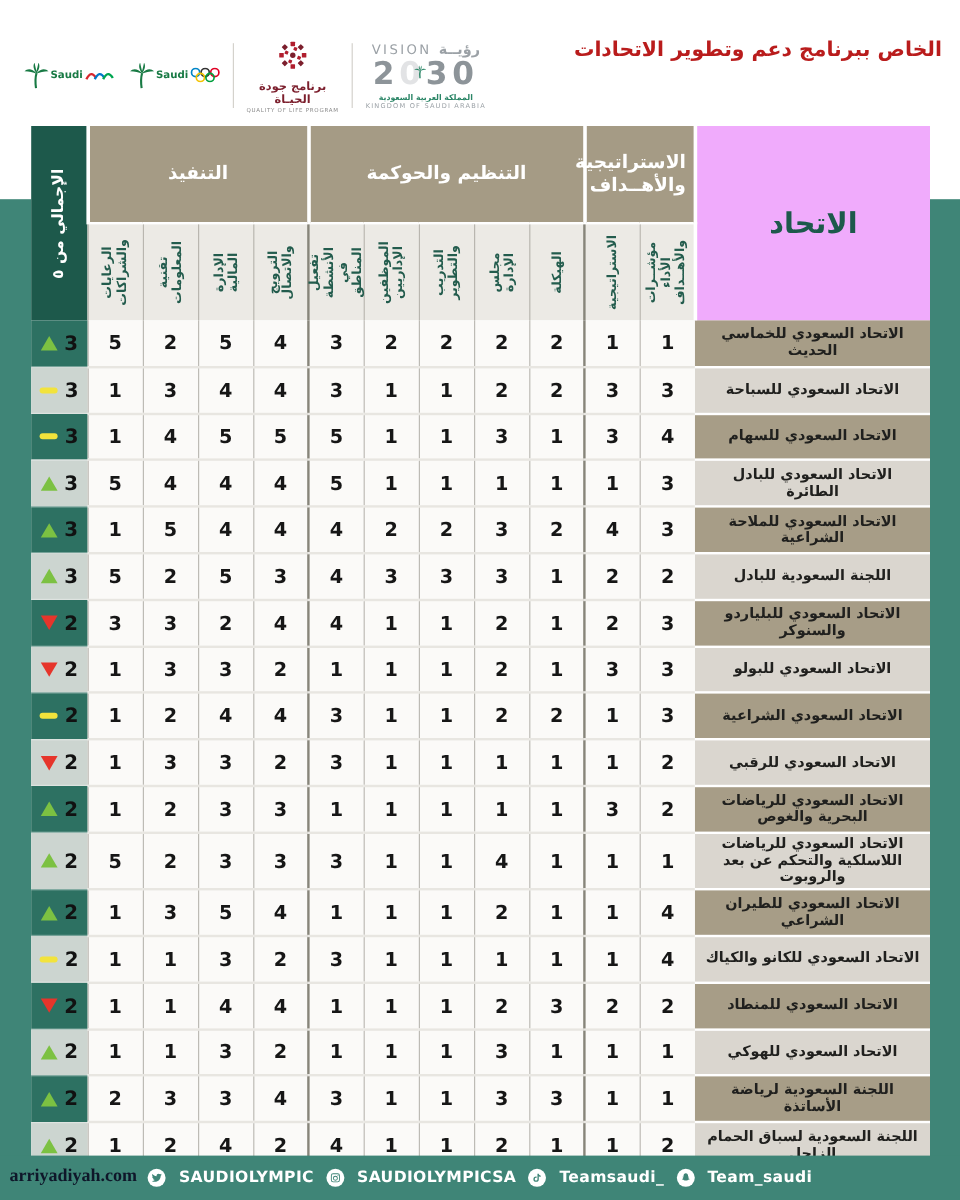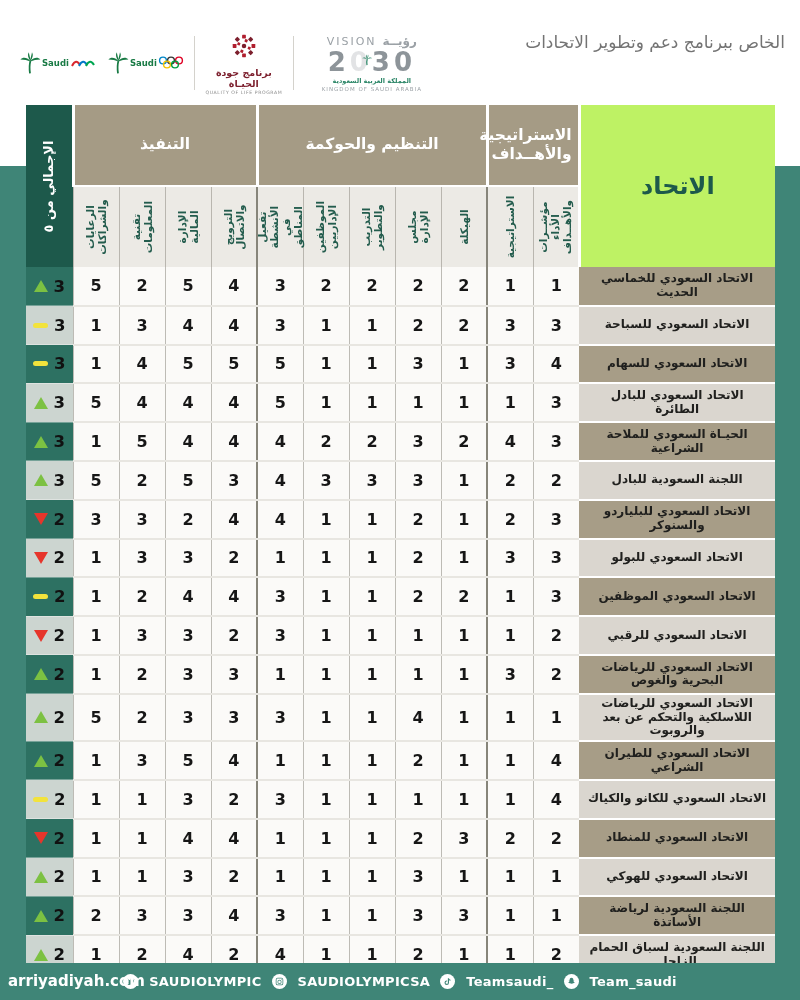--- a/index.html
+++ b/index.html
@@ -2,54 +2,54 @@
 <html lang="ar"><head>
 <meta charset="utf-8">
 <style>
   html,body{margin:0;padding:0;background:#ffffff;}
   .page{position:relative;width:800px;height:1000px;background:#fff;overflow:hidden;
         font-family:"DejaVu Sans", sans-serif;}
 
   
   .titles{position:absolute;right:15px;top:24px;text-align:right;direction:rtl;}
   .main-title{font-size:35px;font-weight:800;color:#2e8173;line-height:1.1;}
-  .sub-title{font-size:17px;font-weight:400;color:#737373;margin-top:8px;}
+  .sub-title{font-size:17px;font-weight:700;color:#b91c1c;margin-top:8px;}
 
   .logos{position:absolute;left:18px;top:30px;display:flex;align-items:center;gap:9px;}
   .logo-block{display:flex;flex-direction:row;align-items:center;}
   .saudi-word{font-size:8.5px;font-weight:800;color:#187a44;margin:1px 0;}
   .logo-div{width:1px;height:54px;background:#d4d2cc;}
   .qol{width:80px;text-align:center;}
   .qol-ar{font-size:9.5px;font-weight:800;color:#7c1f2d;direction:rtl;margin-top:1px;}
   .qol-en{font-size:4.6px;color:#8a8a8a;letter-spacing:.6px;margin-top:1px;}
-  .vision{width:104px;text-align:center;color:#9ba1a6;margin-left:17px;}
+  .vision{width:104px;text-align:center;color:#9ba1a6;}
   .v-top{display:flex;justify-content:center;align-items:baseline;gap:6px;font-size:11px;letter-spacing:2px;}
   .v-top .v-ar{font-size:12px;letter-spacing:0;font-weight:700;}
   .v-year{position:relative;font-size:26px;font-weight:800;letter-spacing:4px;line-height:1;margin-top:1px;color:#8d9499;}
   .v-palm{position:absolute;left:50%;top:4px;transform:translateX(-11px);}
   .v-k-ar{font-size:6.5px;color:#2a8566;font-weight:700;margin-top:2px;direction:rtl;}
   .v-k-en{font-size:5.5px;color:#9ba1a6;letter-spacing:1px;margin-top:1px;}
 
   
   .strip{position:absolute;top:166px;bottom:0;background:#3f8577;}
   .strip.left{left:0;width:26px;}
   .strip.right{right:0;width:25px;}
   .footer{position:absolute;left:0;right:0;bottom:0;height:37px;background:#3f8577;}
-  .site{position:absolute;left:8px;top:9px;color:#ffffff;font-size:15px;font-weight:700;}
+  .site{position:absolute;left:8px;top:9px;color:#0f172a;font-size:15px;font-weight:700;font-family:Liberation Serif, serif;}
   .socials{position:absolute;left:0;right:0;top:0;height:37px;display:flex;align-items:center;justify-content:center;gap:10px;}
   .social-item{display:flex;align-items:center;gap:11px;color:#fff;font-size:13px;font-weight:700;letter-spacing:.3px;}
   .social-badge{width:15px;height:15px;border-radius:50%;background:#fff;display:flex;align-items:center;justify-content:center;}
   .social-badge svg{width:9px;height:9px;fill:#3f8577;}
 
   
   .table-wrap{position:absolute;left:26px;top:105px;width:749px;}
   table{border-collapse:collapse;table-layout:fixed;width:749px;direction:rtl;}
   thead .ghead{background:#a59b85;color:#fff;font-weight:800;font-size:15.5px;text-align:center;
                border-left:3px solid #fff;line-height:1.25;padding:0 6px;height:80px;}
-  .fedhead{background:#bef264;color:#1d594b;font-weight:800;font-size:24px;text-align:center;
+  .fedhead{background:#f0abfc;color:#1d594b;font-weight:800;font-size:24px;text-align:center;
            border-left:3px solid #fff;}
   .totalhead{background:#1d594b;padding:0;}
   .vcell{background:#eceae5;border-left:1px solid #b9b6af;border-top:2px solid #fff;padding:0;height:80px;}
   .vwrap{display:flex;align-items:center;justify-content:center;height:80px;overflow:visible;}
   .vlab{transform:rotate(-90deg);width:74px;text-align:center;font-size:10.5px;font-weight:700;
         color:#235c4d;line-height:1.15;direction:rtl;}
   .vlab-total{transform:rotate(-90deg);width:150px;text-align:center;font-size:13px;font-weight:700;
         color:#ffffff;direction:rtl;white-space:nowrap;}
   .twrap-head{display:flex;align-items:center;justify-content:center;height:160px;}
 
@@ -318,21 +318,21 @@
             <td class="val">4</td>
             <td class="val">5</td>
             <td class="total teven">
               <div class="twrap">
                 <span class="arr-up"></span>
                 <span class="tnum">3</span>
               </div>
             </td>
           </tr>
           <tr>
-            <td class="name odd">الحيـاة السعودي للملاحة الشراعية</td>
+            <td class="name odd">الاتحاد السعودي للملاحة الشراعية</td>
             <td class="val">3</td>
             <td class="val gend">4</td>
             <td class="val">2</td>
             <td class="val">3</td>
             <td class="val">2</td>
             <td class="val">2</td>
             <td class="val gend">4</td>
             <td class="val">4</td>
             <td class="val">4</td>
             <td class="val">5</td>
@@ -398,21 +398,21 @@
             <td class="val">3</td>
             <td class="val">1</td>
             <td class="total teven">
               <div class="twrap">
                 <span class="arr-down"></span>
                 <span class="tnum">2</span>
               </div>
             </td>
           </tr>
           <tr>
-            <td class="name odd">الاتحاد السعودي الموظفين</td>
+            <td class="name odd">الاتحاد السعودي الشراعية</td>
             <td class="val">3</td>
             <td class="val gend">1</td>
             <td class="val">2</td>
             <td class="val">2</td>
             <td class="val">1</td>
             <td class="val">1</td>
             <td class="val gend">3</td>
             <td class="val">4</td>
             <td class="val">4</td>
             <td class="val">2</td>

